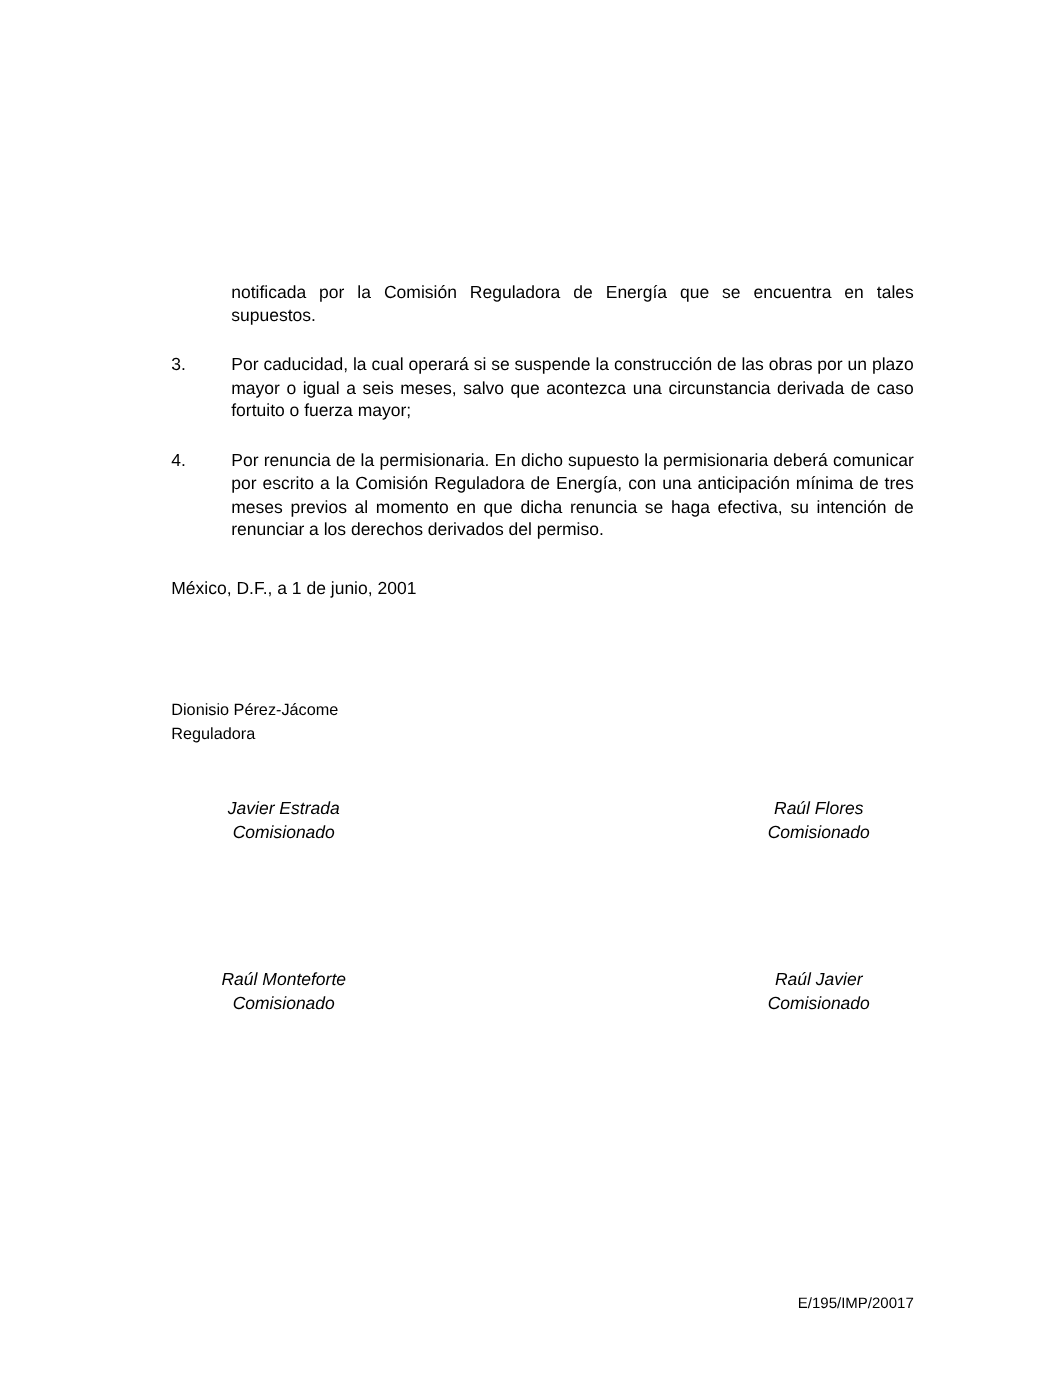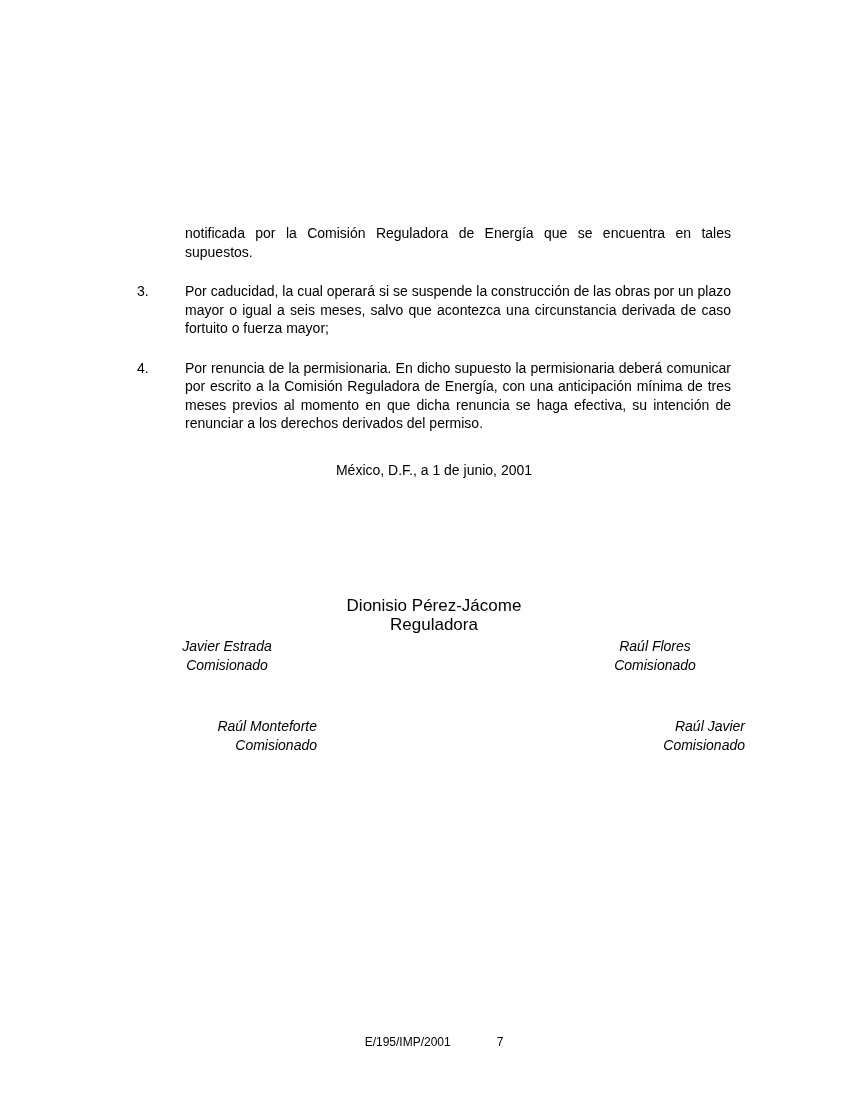--- a/index.html
+++ b/index.html
@@ -37,54 +37,51 @@
     left: 0;
     top: 0;
   }
   .list-text {
     margin-left: 48px;
     text-align: justify;
     margin-top: 21px;
   }
   .dateline {
     margin-top: 28px;
-    text-align: center;
+    text-align: left;
   }
   .sig-president {
     position: absolute;
     left: 137px;
     top: 559px;
     width: 594px;
-    text-align: center;
-    font-size: 17px;
+    font-size: 13px;
     line-height: 18.5px;
-    margin-top: 38px;
   }
   .sig-cell {
     position: absolute;
     width: 180px;
     text-align: center;
     font-size: 14px;
     line-height: 18.5px;
     font-style: italic;
   }
   .row1 { top: 637px; }
-  .row2 { top: 717px; text-align: right; }
+  .row2 { top: 774px; }
   .col-left  { left: 137px; }
   .col-right { left: 565px; }
   .footer {
     position: absolute;
     left: 137px;
     top: 1035px;
     width: 594px;
     font-size: 12px;
     line-height: 15px;
     display: flex;
-    justify-content: center;
-    gap: 46px;
+    justify-content: flex-end;
   }
 </style>
 </head>
 <body>
 
 <div class="page">
 
   <div class="doc-body">
 
     <p class="cont-paragraph">notificada por la Comisión Reguladora de Energía que se encuentra en tales supuestos.</p>

